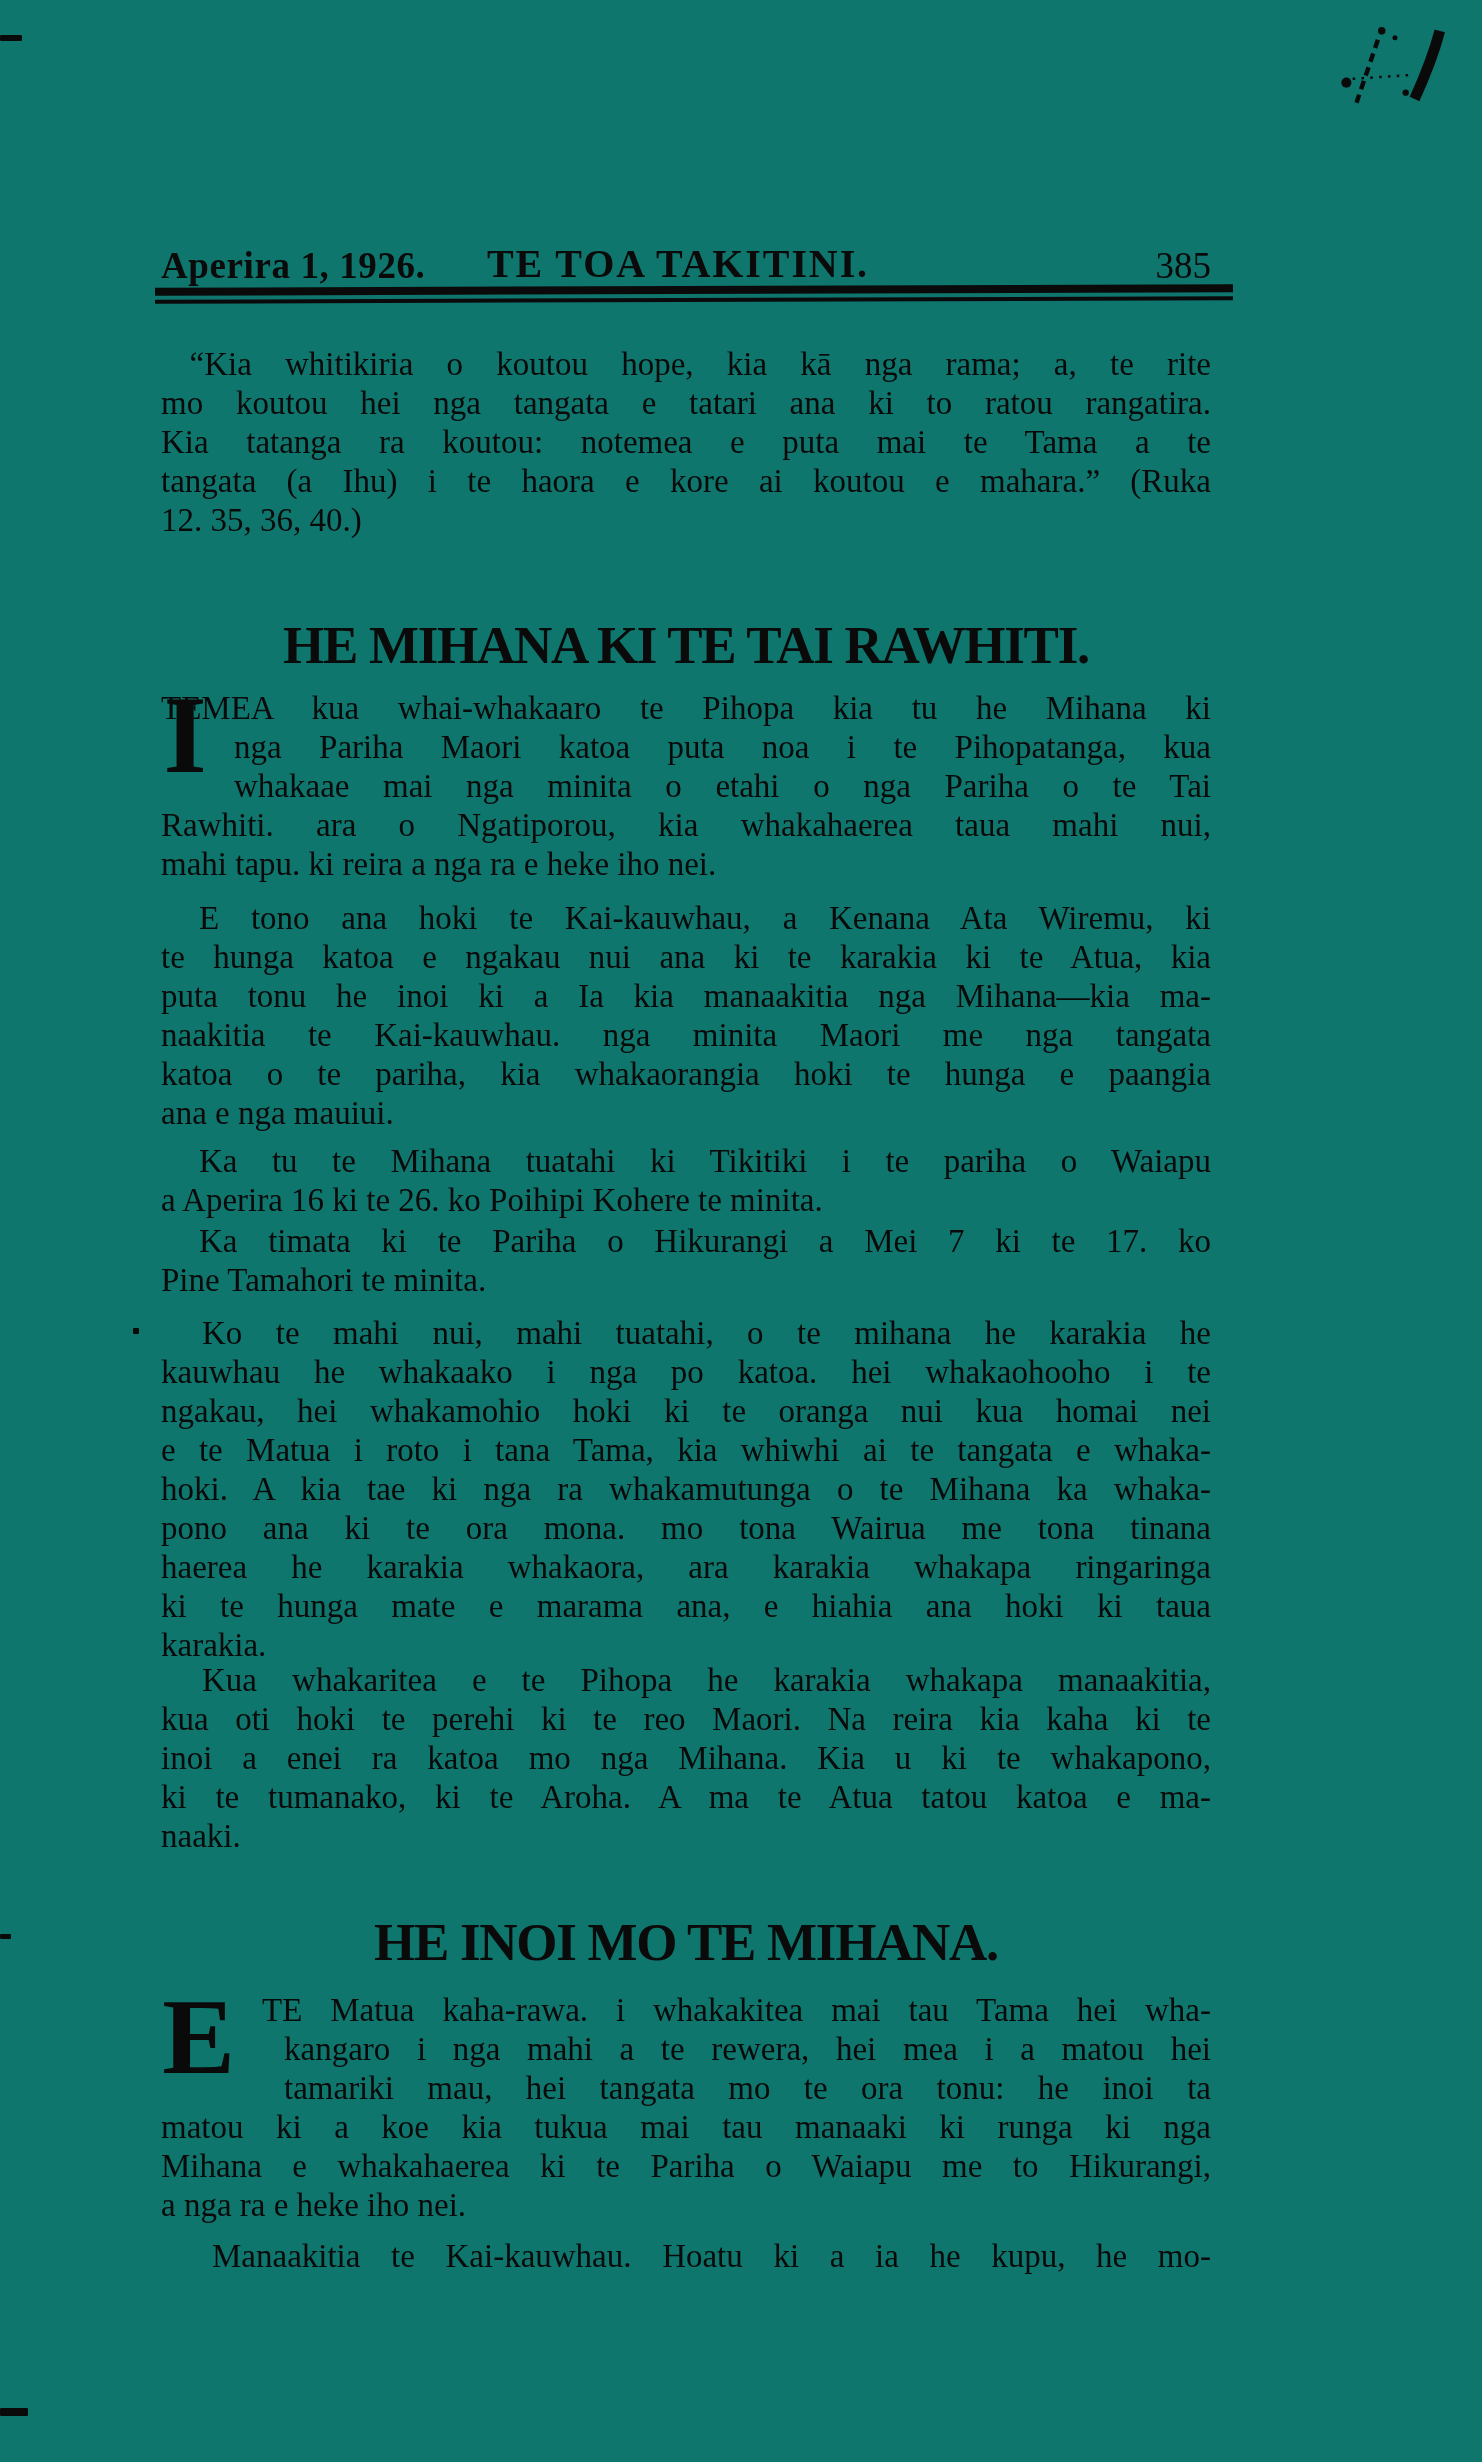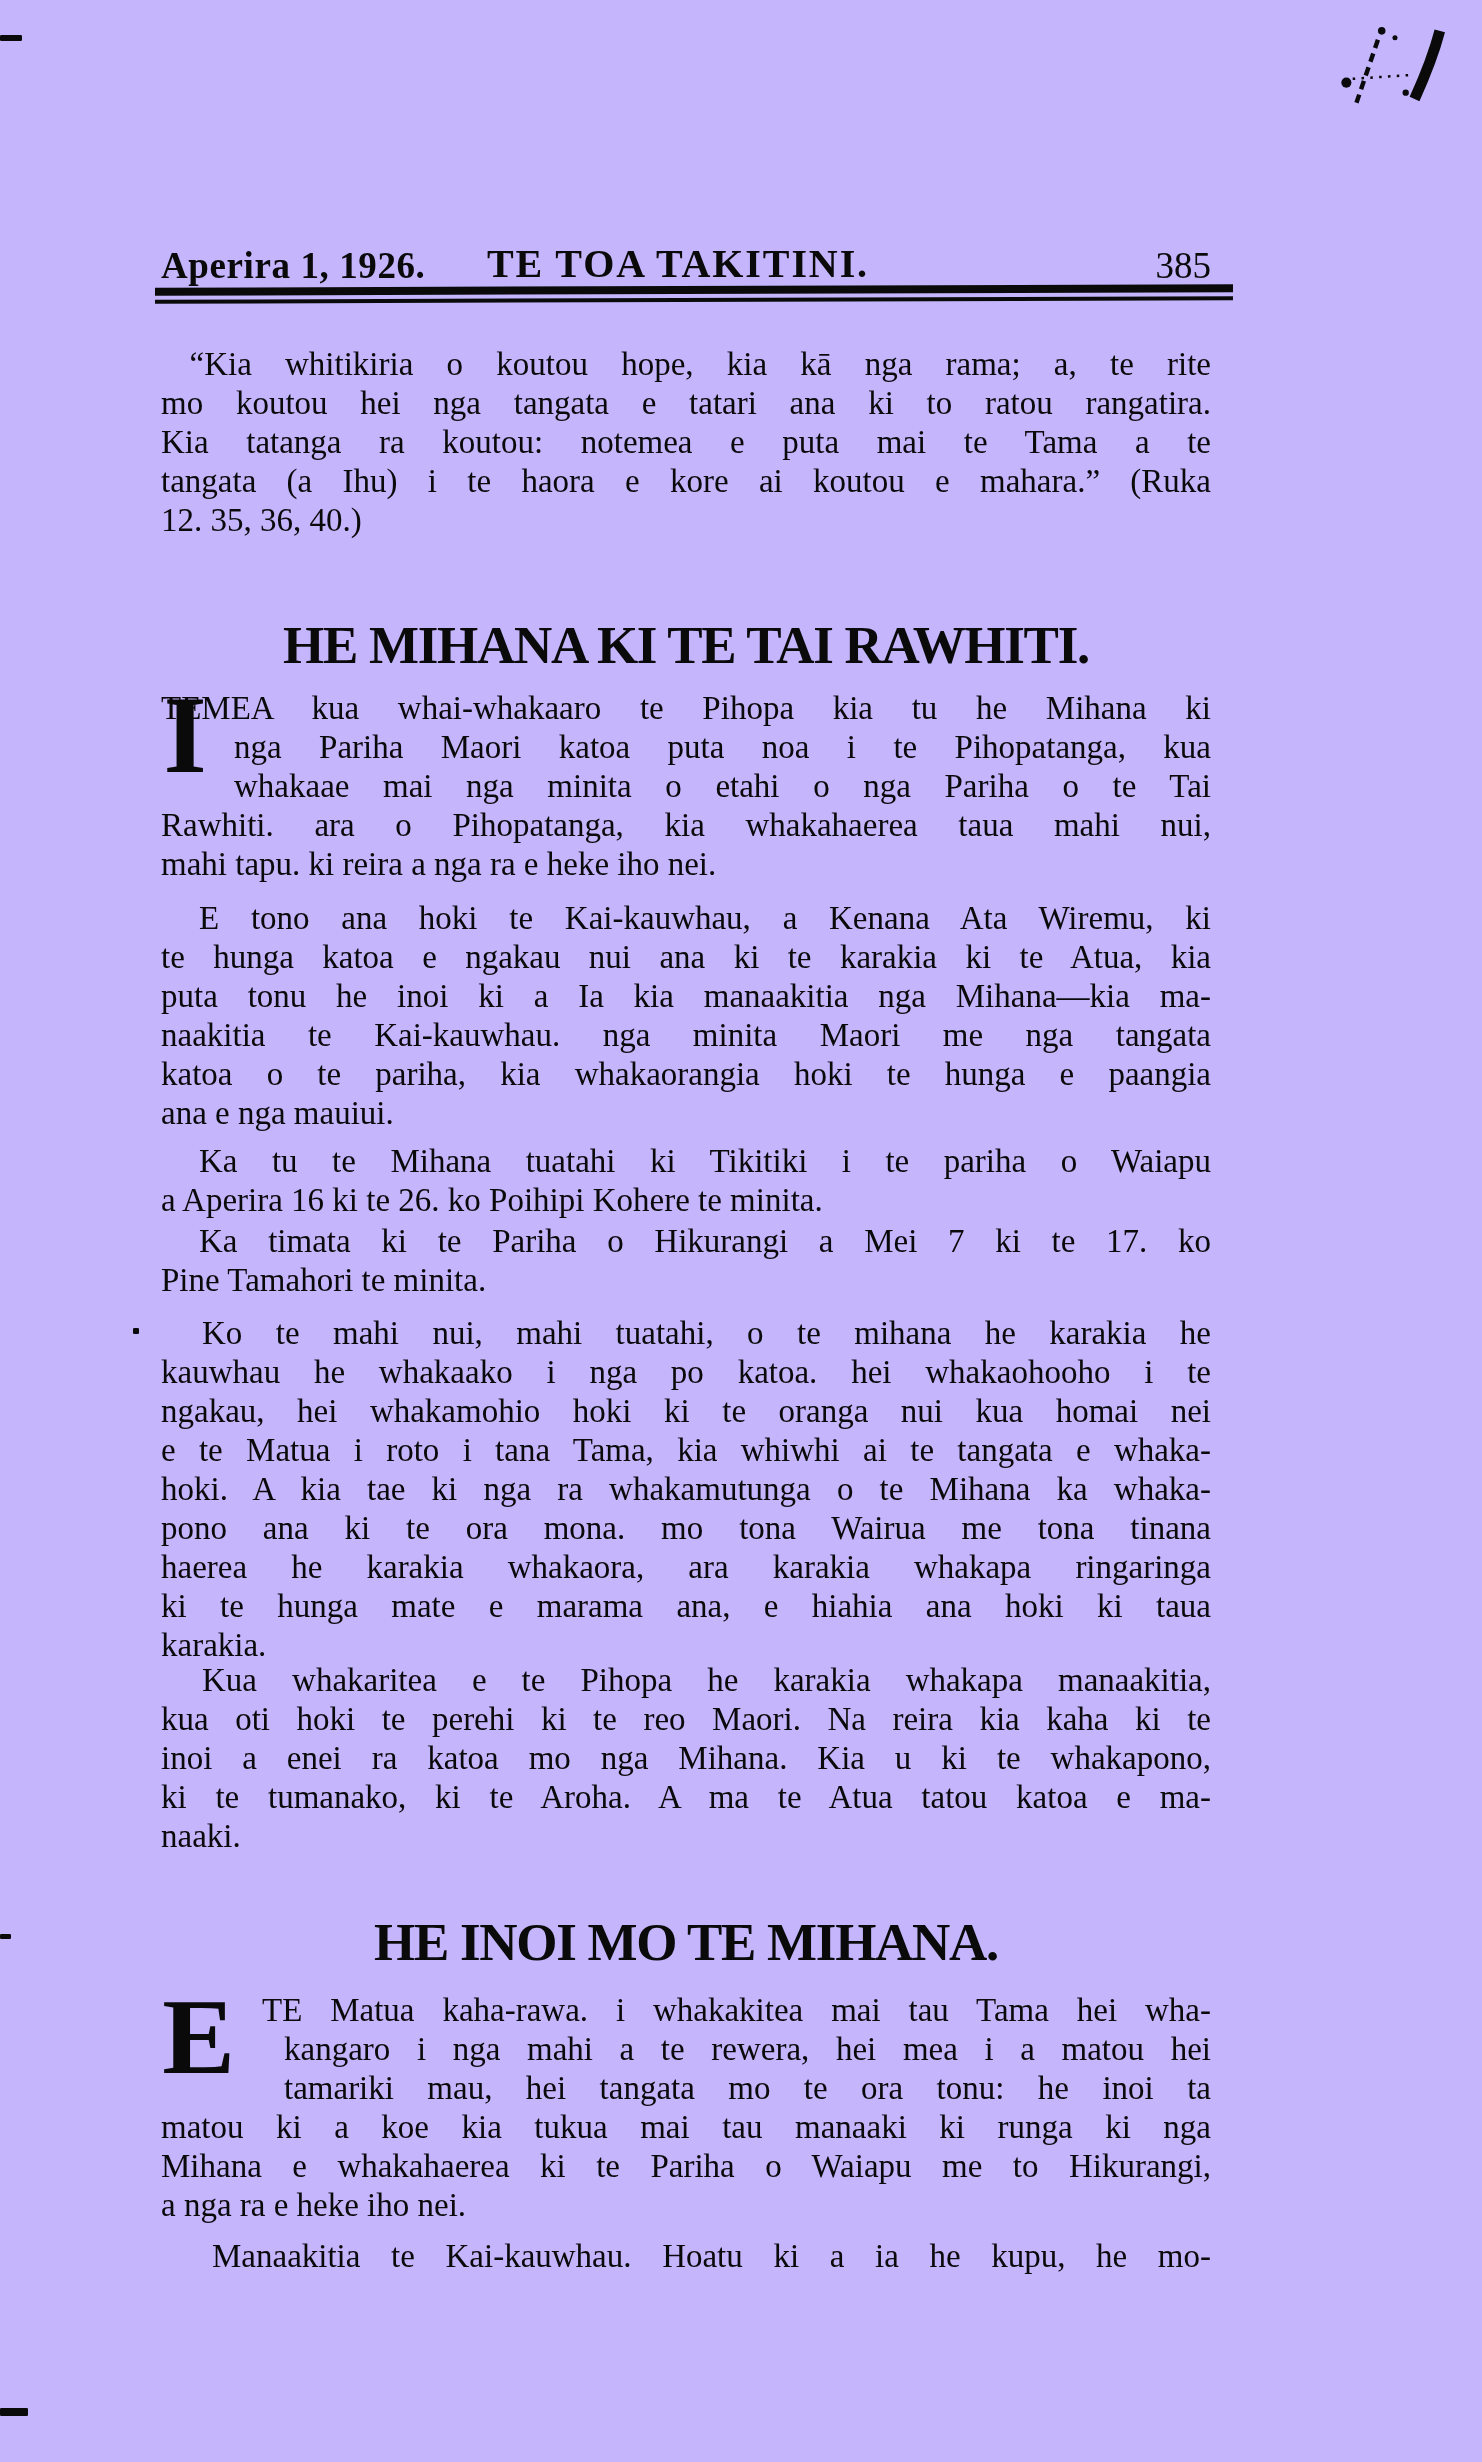--- a/index.html
+++ b/index.html
@@ -1,17 +1,17 @@
 <!DOCTYPE html>
 <html style="font-size:10px"><head>
 <meta charset="utf-8">
 <style>
   html,body{margin:0;padding:0;background:#e8e8e8;}
   .page{
-    position:relative;width:1483px;height:2462px;background:#c4b5fd;
+    position:relative;width:1483px;height:2462px;background:#0f766e;
     font-family:"Liberation Serif","DejaVu Serif",serif;color:#0a0a0a;
     overflow:hidden;
   }
   
   .hdr{position:absolute;top:240px;left:161px;width:1050px;height:44px;}
   .hdr-date{position:absolute;left:0;top:3.8px;font-size:37px;font-weight:bold;letter-spacing:0.6px;}
   .hdr-title{position:absolute;left:0;right:16px;top:0;text-align:center;font-size:40px;font-weight:bold;letter-spacing:1.9px;}
   .hdr-num{position:absolute;right:0;top:3.8px;font-size:37px;font-weight:normal;}
   .rule-thick{position:absolute;top:286px;left:155px;width:1078px;height:7.6px;background:#0a0a0a;transform:rotate(-0.18deg);}
   .rule-thin{position:absolute;top:298px;left:155px;width:1078px;height:3.8px;background:#0a0a0a;transform:rotate(-0.18deg);}
@@ -72,21 +72,21 @@
     <div class="ln last">12. 35, 36, 40.)</div>
   </div>
 
   <div class="heading" style="top:601px;margin-top:14px;">HE MIHANA KI TE TAI RAWHITI.</div>
 
   <div class="blk" style="top:689px;">
     <span class="dropcap dropcap-i">I</span>
     <div class="ln ml78">TEMEA kua whai-whakaaro te Pihopa kia tu he Mihana ki</div>
     <div class="ln ml115">nga Pariha Maori katoa puta noa i te Pihopatanga, kua</div>
     <div class="ln ml115">whakaae mai nga minita o etahi o nga Pariha o te Tai</div>
-    <div class="ln">Rawhiti. ara o Pihopatanga, kia whakahaerea taua mahi nui,</div>
+    <div class="ln">Rawhiti. ara o Ngatiporou, kia whakahaerea taua mahi nui,</div>
     <div class="ln last">mahi tapu. ki reira a nga ra e heke iho nei.</div>
   </div>
 
   <div class="blk" style="top:899px;">
     <div class="ln ind60">E tono ana hoki te Kai-kauwhau, a Kenana Ata Wiremu, ki</div>
     <div class="ln">te hunga katoa e ngakau nui ana ki te karakia ki te Atua, kia</div>
     <div class="ln">puta tonu he inoi ki a Ia kia manaakitia nga Mihana—kia ma-</div>
     <div class="ln">naakitia te Kai-kauwhau. nga minita Maori me nga tangata</div>
     <div class="ln">katoa o te pariha, kia whakaorangia hoki te hunga e paangia</div>
     <div class="ln last">ana e nga mauiui.</div>

